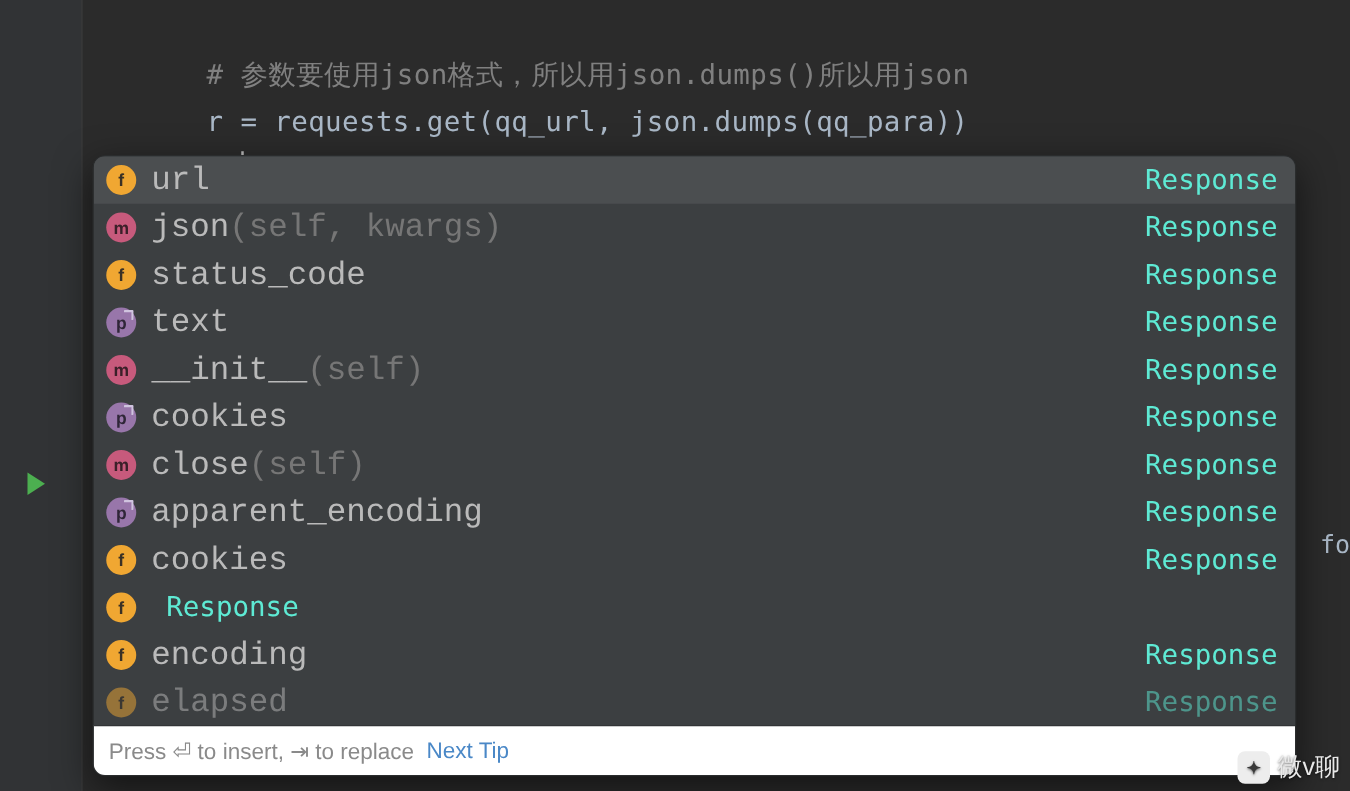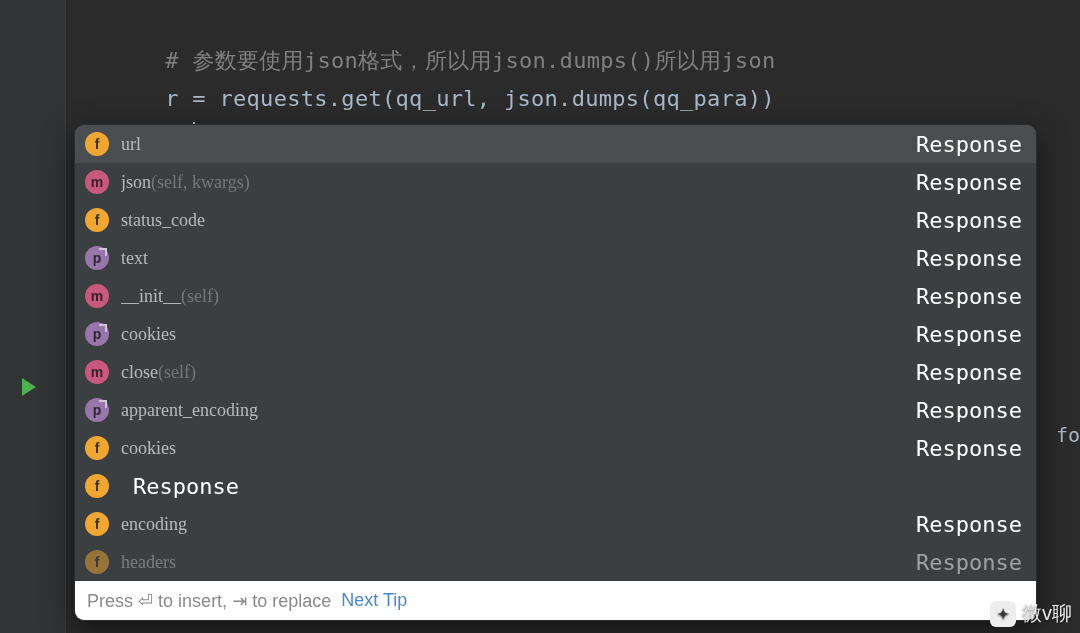--- a/index.html
+++ b/index.html
@@ -107,33 +107,33 @@
     position:absolute;
     top:2px; right:2px;
     width:6px;height:6px;
     border-top:2px solid #d0c4df;
     border-right:2px solid #d0c4df;
     transform: rotate(0deg);
     border-radius:1px;
   }
   .item-name {
     flex: 1 1 auto;
-    font-family: Liberation Serif, serif;
-    font-size: 18px;
+    font-family: Liberation Mono, monospace;
+    font-size: 26px;
     color: #bababa;
     white-space: nowrap;
     overflow: hidden;
     text-overflow: ellipsis;
   }
   .item-name .params { color: #767676; }
   .item-type {
     flex: 0 0 auto;
     font-family: "Menlo","Consolas",monospace;
     font-size: 22px;
-    color: #ffffff;
+    color: #5eead4;
     padding-left: 12px;
   }
   .popup-footer {
     display: flex;
     align-items: center;
     height: 40px;
     padding: 0 12px;
     background: #ffffff;
     border-top: 1px solid #323436;
     font-family: "Helvetica Neue", Arial, sans-serif;
@@ -280,21 +280,21 @@
         <div class="icon ic-f">f</div>
         <div class="item-name">
           <span>encoding</span><span class="params"></span>
         </div>
         <div class="item-type">Response</div>
       </div>
 
       <div class="item faded">
         <div class="icon ic-f">f</div>
         <div class="item-name">
-          <span>headers</span><span class="params"></span>
+          <span>elapsed</span><span class="params"></span>
         </div>
         <div class="item-type">Response</div>
       </div>
 
     </div>
     <div class="popup-footer">
       <span>Press ⏎ to insert, ⇥ to replace</span>
       <span class="link">Next Tip</span>
     </div>
   </div>

